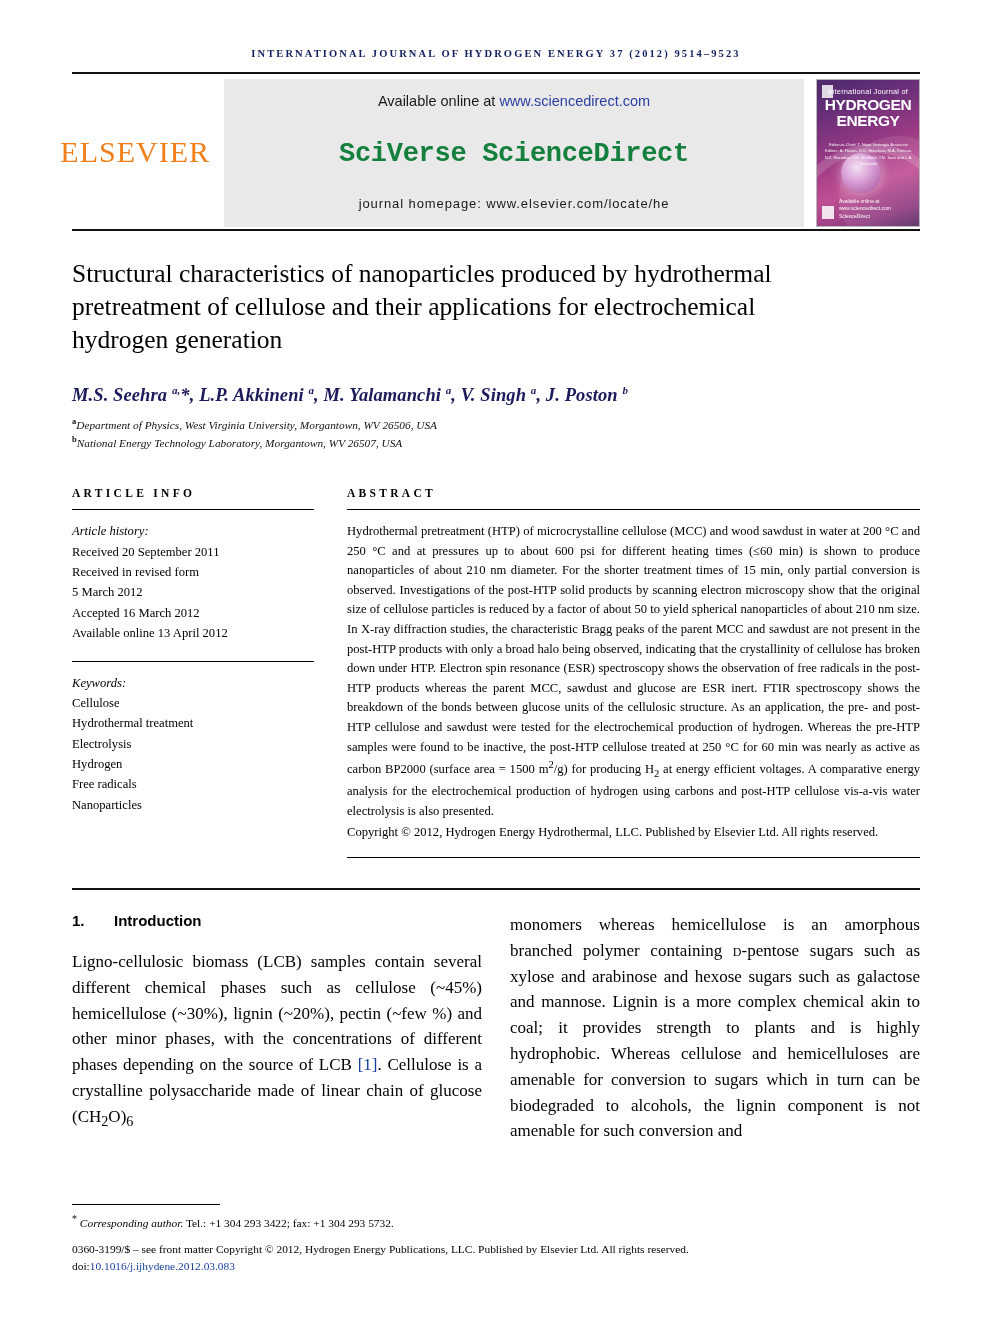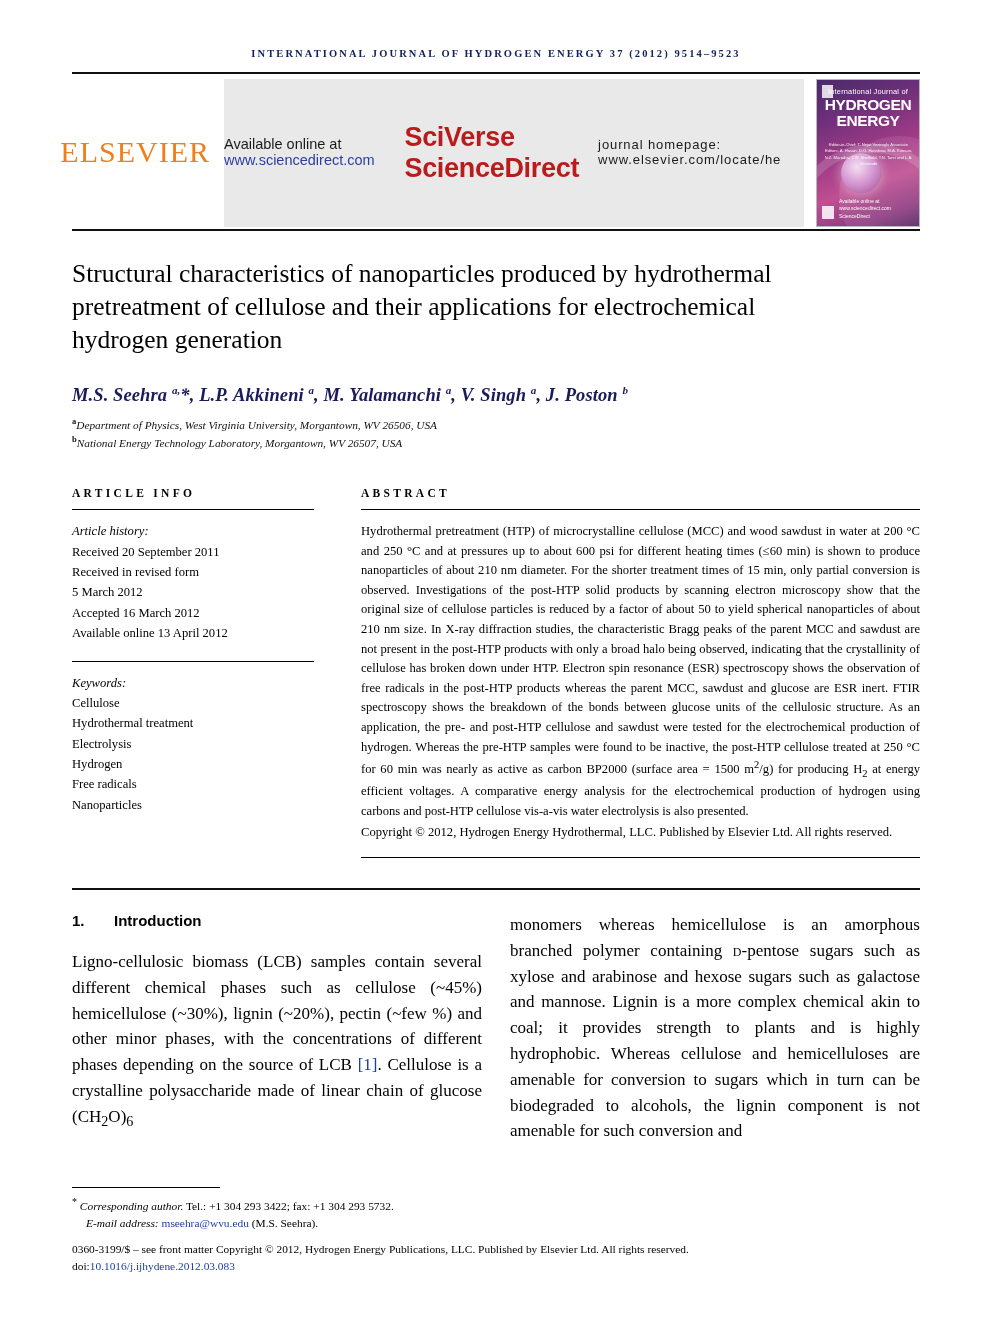--- a/index.html
+++ b/index.html
@@ -63,37 +63,37 @@
     color: #f07f1a;
     line-height: 1;
     margin-top: 2px;
   }
   .sd-banner {
     flex: 1 1 auto;
     background: #e9e9e9;
     margin-left: 14px;
     margin-right: 12px;
     display: flex;
-    flex-direction: row;
+    flex-direction: column;
     align-items: center;
     justify-content: space-between;
     padding: 14px 0 16px 0;
     box-sizing: border-box;
   }
   .sd-available {
     font-family: "Liberation Sans", sans-serif;
     font-size: 14.5px;
     color: #1a1a1a;
   }
   .sd-available .url { color: #2a3fa0; }
   .sd-logo {
-    font-family: Liberation Sans, sans-serif;
+    font-family: Liberation Mono, monospace;
     font-size: 27px;
     font-weight: bold;
-    color: #b91c1c;
+    color: #15803d;
     letter-spacing: -0.3px;
     margin-top: 2px;
   }
   .sd-home {
     font-family: "Liberation Sans", sans-serif;
     font-size: 13px;
     letter-spacing: 0.9px;
     color: #1a1a1a;
   }
   .cover {
@@ -177,21 +177,20 @@
     color: #111;
     margin-top: 8px;
     line-height: 1.42;
   }
   .affil sup { font-size: 8.5px; font-style: normal; font-weight: bold; }
 
   
   .info-abstract {
     display: flex;
     margin-top: 36px;
-    gap: 14px;
   }
   .col-info { width: 242px; flex: 0 0 242px; }
   .col-abs  { flex: 1 1 auto; margin-left: 33px; }
 
   .sec-label {
     font-family: "Liberation Serif", serif;
     font-size: 11.5px;
     font-weight: bold;
     letter-spacing: 3.3px;
     color: #000;
@@ -431,22 +430,19 @@
     </div>
   </div>
 
   <div class="footnotes">
     <div class="fn-rule"></div>
     <div class="fn-line">
       <span class="fn-star">*</span>
       <span class="it">Corresponding author.</span>
       <span> Tel.: +1 304 293 3422; fax: +1 304 293 5732.</span>
     </div>
-    <div class="fn-line" style="padding-left:14px">
-      <span class="it">E-mail address: </span><span class="mail">mseehra@wvu.edu</span><span> (M.S. Seehra).</span>
-    </div>
     <div class="issn-block">
       <div>0360-3199/$ – see front matter Copyright © 2012, Hydrogen Energy Publications, LLC. Published by Elsevier Ltd. All rights reserved.</div>
       <div><span>doi:</span><span class="doi-link">10.1016/j.ijhydene.2012.03.083</span></div>
     </div>
   </div>
 
 </div>
 
 </body></html>

